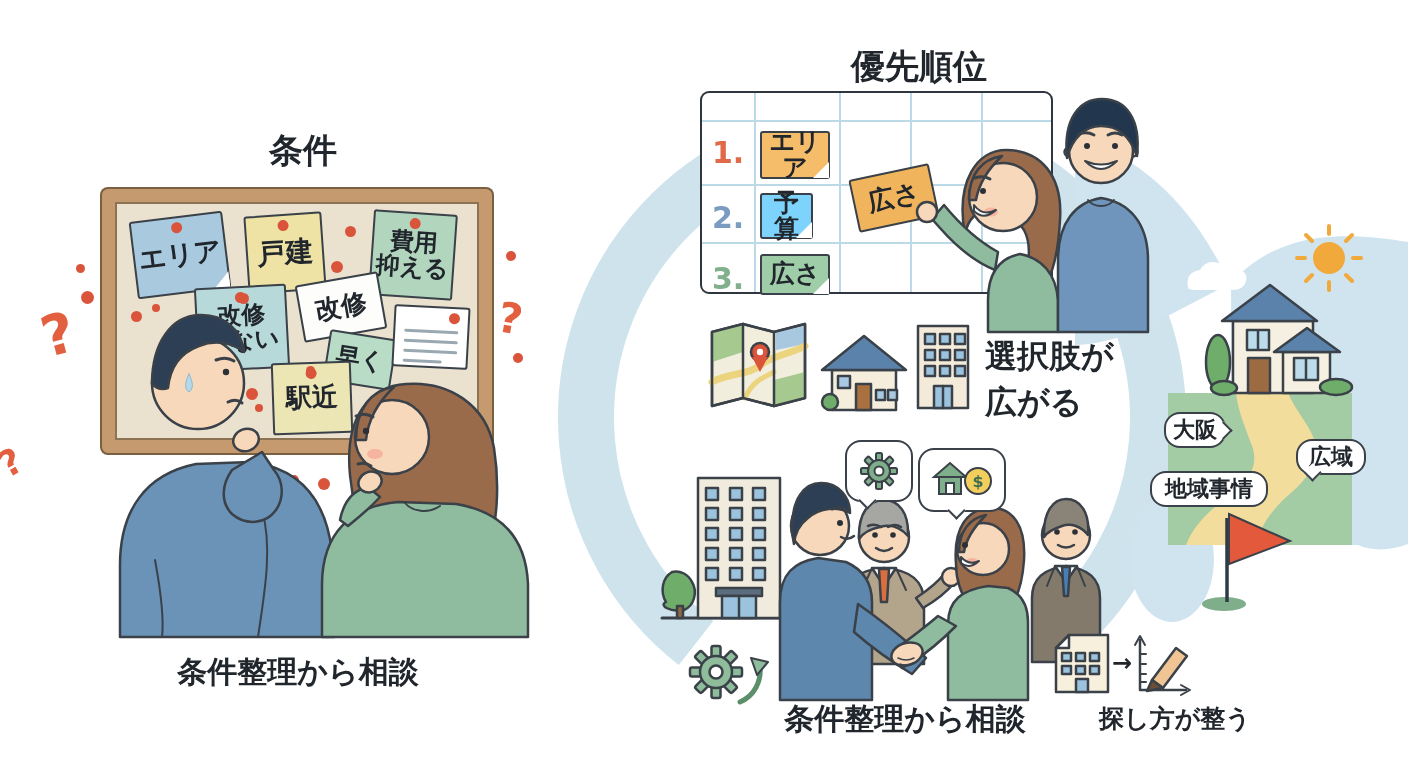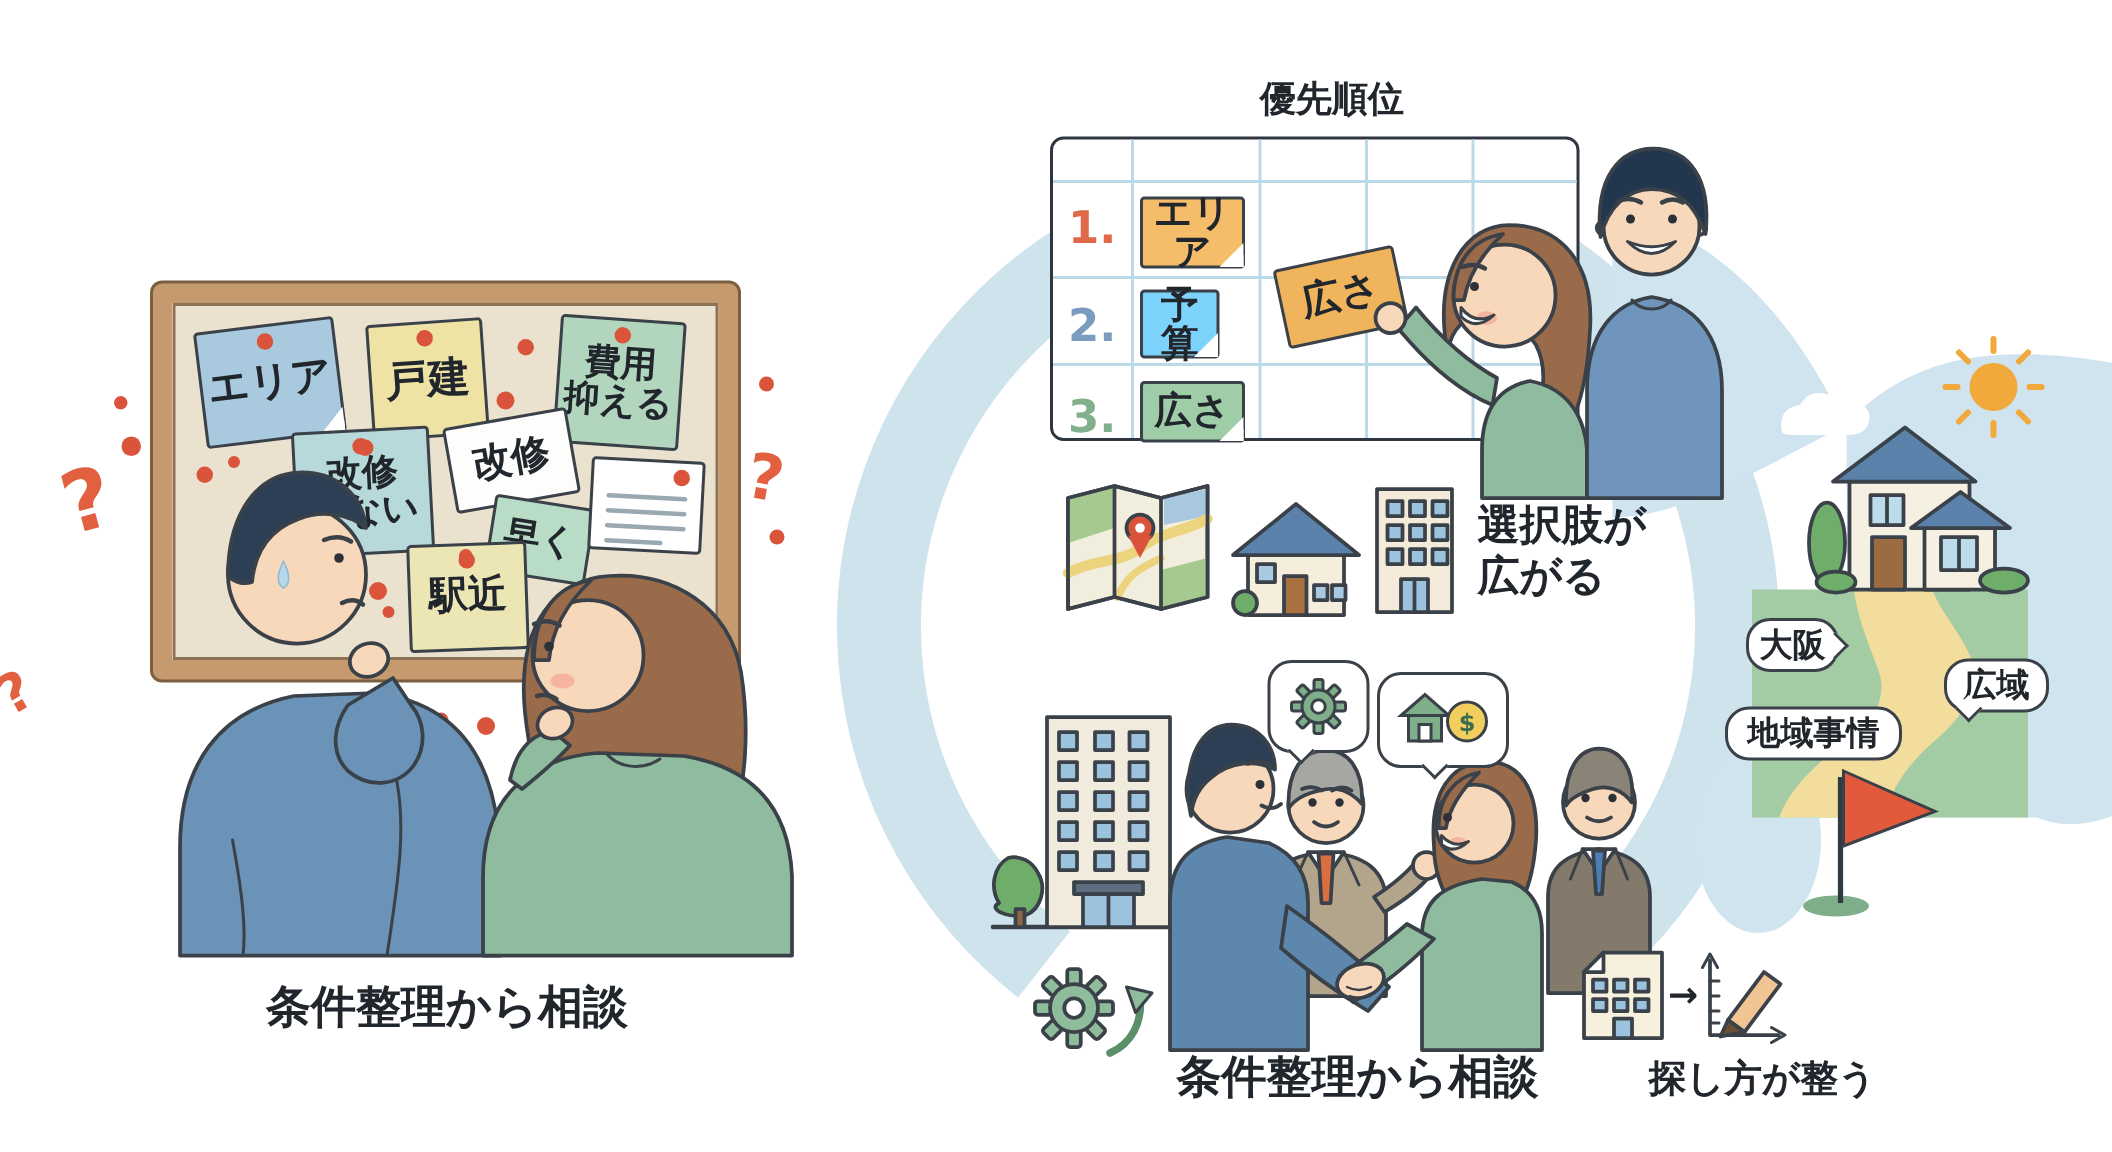--- a/index.html
+++ b/index.html
@@ -80,20 +80,21 @@
       <ellipse cx="1336" cy="387" rx="16" ry="8" fill="#6fae6a"></ellipse>
     </g>
 
     <g>
       <ellipse cx="1224" cy="604" rx="22" ry="7" fill="#7fae8a"></ellipse>
       <line x1="1227" y1="518" x2="1227" y2="602" stroke="#2f3a45" stroke-width="3.5"></line>
       <polygon points="1229,514 1290,541 1229,564" fill="#e2593c" stroke="#3a4149" stroke-width="2"></polygon>
     </g>
   </svg>
 
+  <div class="abs txt ctr z2" style="left:213px;top:130px;width:180px;height:40px;font-size:34px">条件</div>
 
   <div class="abs z2" style="left:102px;top:189px;width:390px;height:264px;background:#eae1cf;
        border:13px solid #c59a6e;border-radius:6px;box-sizing:border-box;box-shadow:0 0 0 2px #7a5f41, inset 0 0 0 2px #8d7354"></div>
 
   <div class="note fold" style="left:133px;top:216px;width:94px;height:78px;background:#a9cade;font-size:27px;transform:rotate(-7deg)">
     <span class="pin"></span>
     <span>エリア</span>
   </div>
   <div class="note" style="left:246px;top:214px;width:78px;height:78px;background:#eee3a4;font-size:28px;transform:rotate(-4deg)">
     <span class="pin"></span>
@@ -144,21 +145,21 @@
   <span class="dot" style="left:506px;top:251px;width:10px;height:10px"></span>
   <span class="dot" style="left:513px;top:353px;width:10px;height:10px"></span>
   <span class="dot" style="left:306px;top:366px;width:9px;height:9px"></span>
   <span class="dot" style="left:289px;top:475px;width:10px;height:10px"></span>
   <span class="dot" style="left:318px;top:478px;width:12px;height:12px"></span>
   <span class="dot" style="left:307px;top:495px;width:8px;height:8px"></span>
 
   <div class="abs txt ctr z4" style="left:158px;top:653px;width:280px;height:38px;font-size:30px">条件整理から相談</div>
 
 
-  <div class="abs txt ctr z4" style="left:788px;top:46px;width:200px;height:40px;font-size:24px">優先順位</div>
+  <div class="abs txt ctr z4" style="left:819px;top:46px;width:200px;height:40px;font-size:34px">優先順位</div>
 
   <div class="abs z2" style="left:700px;top:91px;width:353px;height:203px;background:#ffffff;
        border:2.5px solid #2f3640;border-radius:9px;box-sizing:border-box">
     <span class="gridline" style="left:52px;top:0;width:2px;height:100%"></span>
     <span class="gridline" style="left:137px;top:0;width:2px;height:100%"></span>
     <span class="gridline" style="left:208px;top:0;width:2px;height:100%"></span>
     <span class="gridline" style="left:279px;top:0;width:2px;height:100%"></span>
     <span class="gridline" style="left:0;top:27px;width:100%;height:2px"></span>
     <span class="gridline" style="left:0;top:91px;width:100%;height:2px"></span>
     <span class="gridline" style="left:0;top:149px;width:100%;height:2px"></span>
@@ -380,21 +381,21 @@
     </g>
     <g stroke="#3a4149" stroke-width="2.5">
       <path d="M1140,640 L1140,690 L1186,690" fill="none"></path>
       <path d="M1135,645 L1140,636 L1145,645 M1181,685 L1190,690 L1181,695" fill="none" stroke-width="2"></path>
       <path d="M1140,654 L1146,654 M1140,664 L1146,664 M1140,674 L1146,674 M1140,682 L1146,682" stroke-width="2"></path>
       <polygon points="1152,680 1176,648 1187,656 1163,688" fill="#f0c493"></polygon>
       <polygon points="1152,680 1163,688 1147,691" fill="#6b4f35"></polygon>
     </g>
   </svg>
 
-  <div class="abs txt z4" style="left:985px;top:333px;width:150px;font-size:28px;line-height:34px">選択肢が
+  <div class="abs txt z4" style="left:985px;top:333px;width:150px;font-size:32px;line-height:46px">選択肢が
 広がる</div>
 
   <div class="bubble" style="left:845px;top:440px;width:64px;height:58px">
     <span class="tail" style="left:14px;bottom:-7px"></span>
     <svg width="60" height="54" viewBox="0 0 60 54">
       <g transform="translate(30,27)" fill="#7fae8a" stroke="#3a4149" stroke-width="2">
         <rect x="-3" y="-18" width="6" height="8" rx="1.5"></rect>
         <rect x="-3" y="-18" width="6" height="8" rx="1.5" transform="rotate(45)"></rect>
         <rect x="-3" y="-18" width="6" height="8" rx="1.5" transform="rotate(90)"></rect>
         <rect x="-3" y="-18" width="6" height="8" rx="1.5" transform="rotate(135)"></rect>

